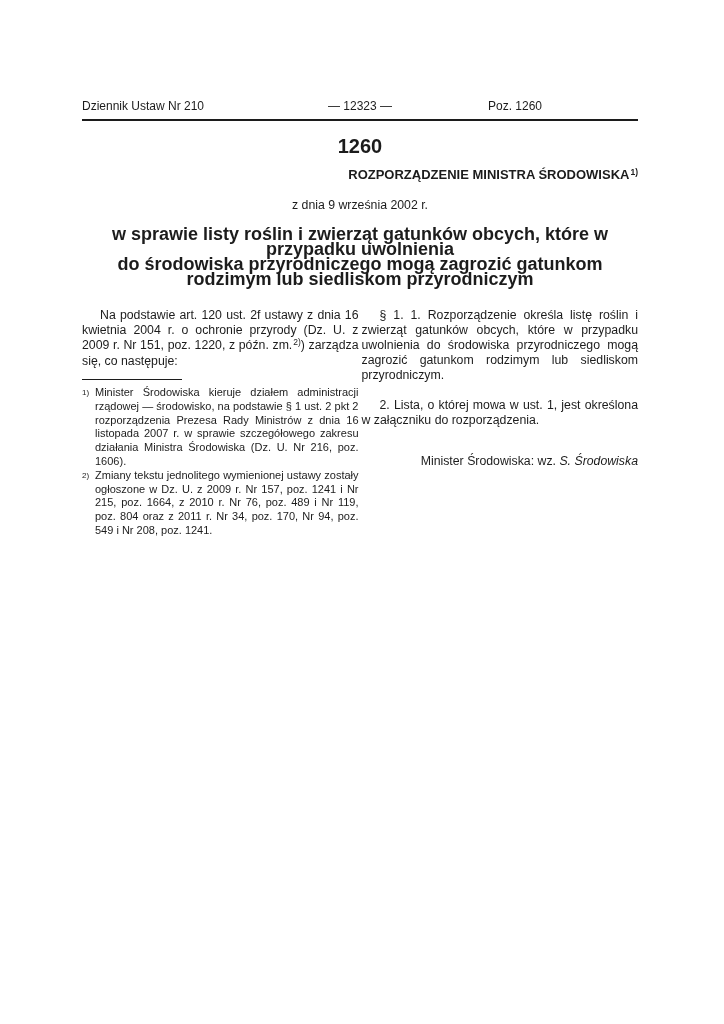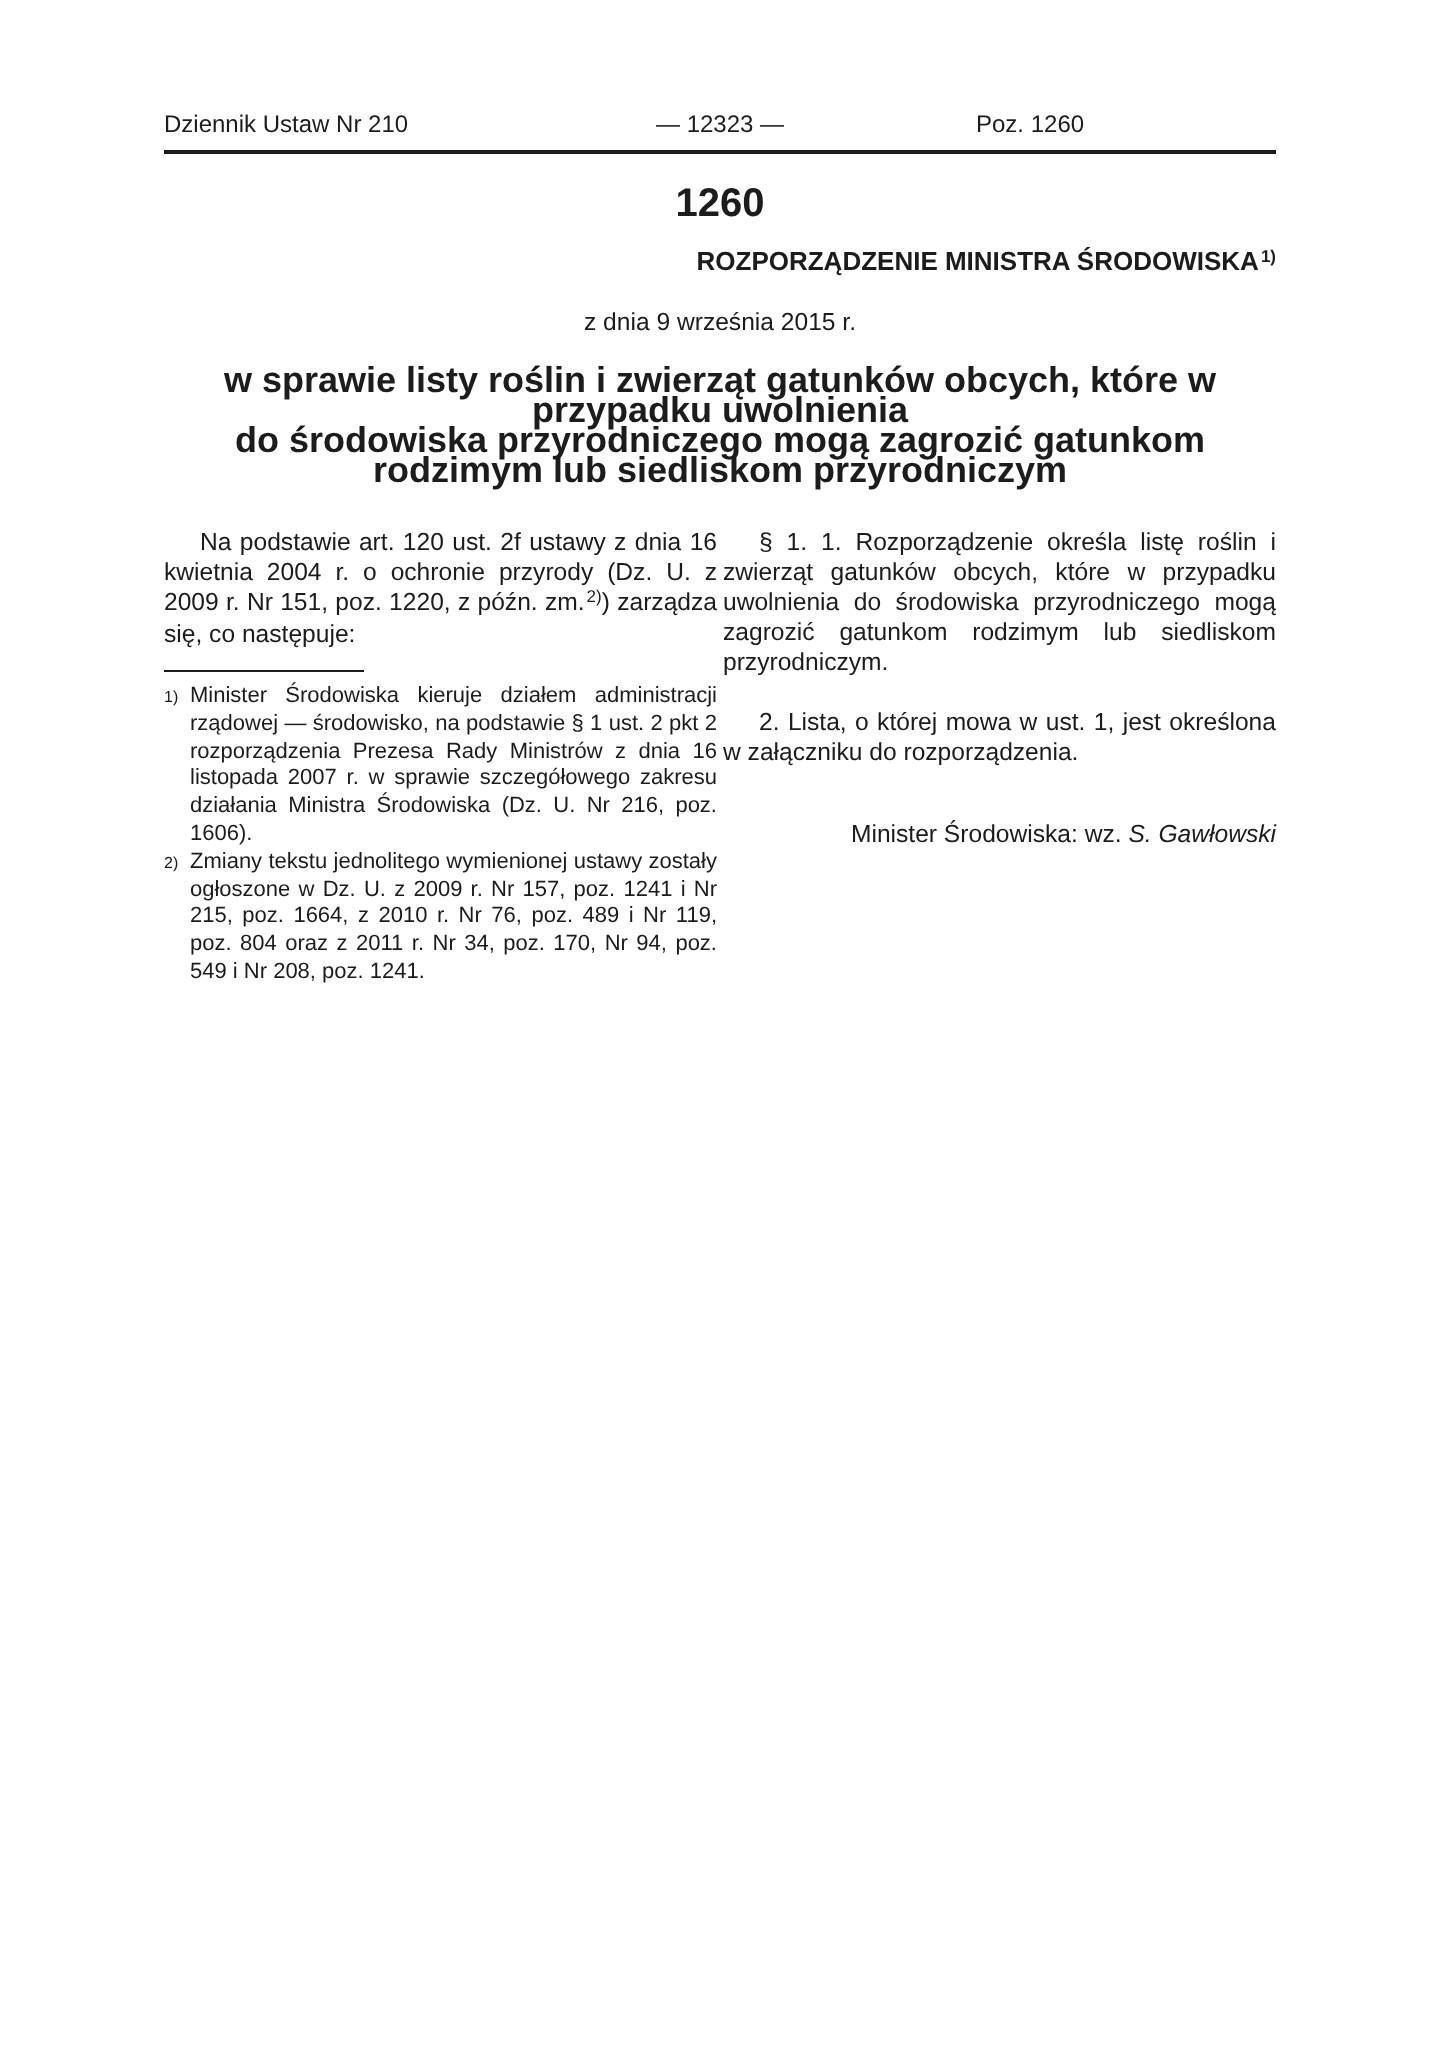--- a/index.html
+++ b/index.html
@@ -16,21 +16,21 @@
     overflow: hidden;
   }
   
   .header-row {
     display: flex;
     align-items: baseline;
     font-size: 12px;
     line-height: 14px;
   }
   .h-left  { flex: 1 1 0; text-align: left; }
-  .h-center{ flex: 0 0 auto; text-align: left; }
+  .h-center{ flex: 0 0 auto; text-align: left; margin-top: 44px; }
   .h-right { flex: 1 1 0; text-align: center; }
   .head-rule {
     border: 0;
     border-top: 2px solid #1c1c1c;
     margin: 6px 0 0 0;
   }
   
   .act-number {
     margin-top: 17px;
     text-align: center;
@@ -124,21 +124,21 @@
     <span class="h-left">Dziennik Ustaw Nr 210</span>
     <span class="h-center">— 12323 —</span>
     <span class="h-right">Poz. 1260</span>
   </div>
   <hr class="head-rule">
 
   <div class="act-number">1260</div>
 
   <div class="act-title"><span>ROZPORZĄDZENIE MINISTRA ŚRODOWISKA</span><span class="sup">1)</span></div>
 
-  <div class="date-line">z dnia 9 września 2015 r.</div>
+  <div class="date-line">z dnia 9 września 2002 r.</div>
 
   <div class="subject">
     <div>w sprawie listy roślin i zwierząt gatunków obcych, które w przypadku uwolnienia</div>
     <div>do środowiska przyrodniczego mogą zagrozić gatunkom rodzimym lub siedliskom przyrodniczym</div>
   </div>
 
   <div class="columns">
 
     <div class="col">
       <p><span>Na podstawie art. 120 ust. 2f ustawy z dnia 16 kwietnia 2004 r. o ochronie przyrody (Dz. U. z 2009 r. Nr 151, poz. 1220, z późn. zm.</span><span class="sup light">2)</span><span>) zarządza się, co następuje:</span></p>
@@ -152,18 +152,18 @@
         <div class="footnote">
           <span class="fn-marker">2)</span><span>Zmiany tekstu jednolitego wymienionej ustawy zostały ogłoszone w Dz. U. z 2009 r. Nr 157, poz. 1241 i Nr 215, poz. 1664, z 2010 r. Nr 76, poz. 489 i Nr 119, poz. 804 oraz z 2011 r. Nr 34, poz. 170, Nr 94, poz. 549 i Nr 208, poz. 1241.</span>
         </div>
       </div>
     </div>
 
     <div class="col">
       <p>§ 1. 1. Rozporządzenie określa listę roślin i zwie­rząt gatunków obcych, które w przypadku uwolnienia do środowiska przyrodniczego mogą zagrozić gatun­kom rodzimym lub siedliskom przyrodniczym.</p>
       <p>2. Lista, o której mowa w ust. 1, jest określona w załączniku do rozporządzenia.</p>
 
-      <div class="signature"><span>Minister Środowiska: wz. </span><span class="name">S. Gawłowski</span></div>
+      <div class="signature"><span>Minister Środowiska: wz. </span><span class="name">S. Środowiska</span></div>
     </div>
 
   </div>
 
 </div>
 
 </body></html>

